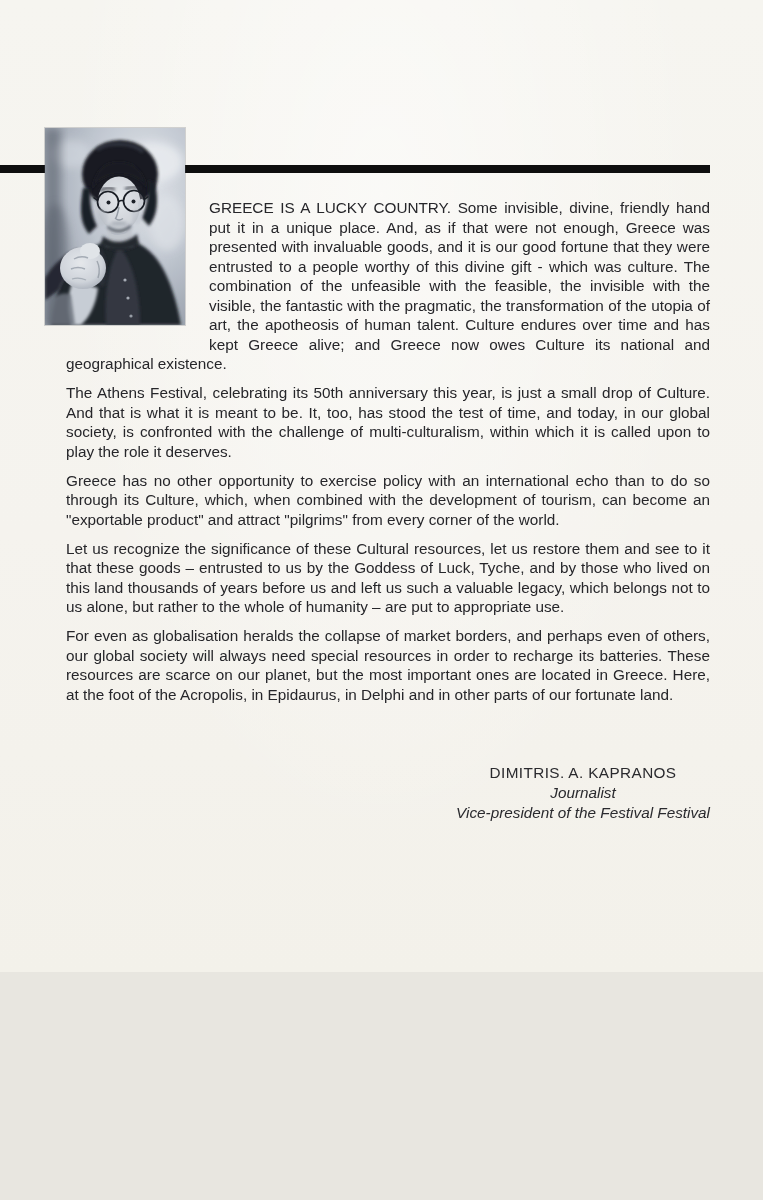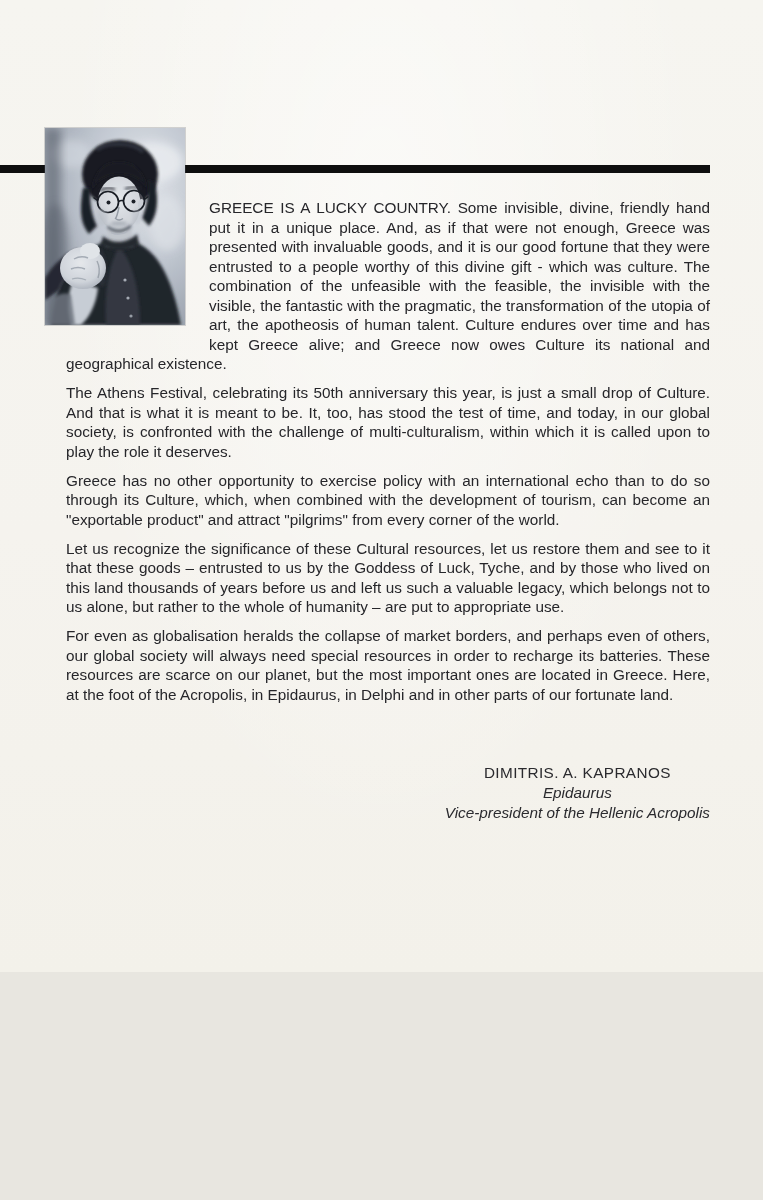--- a/index.html
+++ b/index.html
@@ -171,17 +171,17 @@
     <div class="photo-spacer"></div>
     <p>GREECE IS A LUCKY COUNTRY. Some invisible, divine, friendly hand put it in a unique place. And, as if that were not enough, Greece was presented with invaluable goods, and it is our good fortune that they were entrusted to a people worthy of this divine gift - which was culture. The combination of the unfeasible with the feasible, the invisible with the visible, the fantastic with the pragmatic, the transformation of the utopia of art, the apotheosis of human talent. Culture endures over time and has kept Greece alive; and Greece now owes Culture its national and geographical existence.</p>
     <p>The Athens Festival, celebrating its 50th anniversary this year, is just a small drop of Culture. And that is what it is meant to be. It, too, has stood the test of time, and today, in our global society, is confronted with the challenge of multi-culturalism, within which it is called upon to play the role it deserves.</p>
     <p>Greece has no other opportunity to exercise policy with an international echo than to do so through its Culture, which, when combined with the development of tourism, can become an "exportable product" and attract "pilgrims" from every corner of the world.</p>
     <p>Let us recognize the significance of these Cultural resources, let us restore them and see to it that these goods – entrusted to us by the Goddess of Luck, Tyche, and by those who lived on this land thousands of years before us and left us such a valuable legacy, which belongs not to us alone, but rather to the whole of humanity – are put to appropriate use.</p>
     <p>For even as globalisation heralds the collapse of market borders, and perhaps even of others, our global society will always need special resources in order to recharge its batteries. These resources are scarce on our planet, but the most important ones are located in Greece. Here, at the foot of the Acropolis, in Epidaurus, in Delphi and in other parts of our fortunate land.</p>
   </div>
 
   <div class="signature">
     <div class="sig-name">DIMITRIS. A. KAPRANOS</div>
-    <div class="sig-role">Epidaurus</div>
-    <div class="sig-role">Vice-president of the Hellenic Acropolis</div>
+    <div class="sig-role">Journalist</div>
+    <div class="sig-role">Vice-president of the Festival Festival</div>
   </div>
 
 </div>
 
 </body></html>

